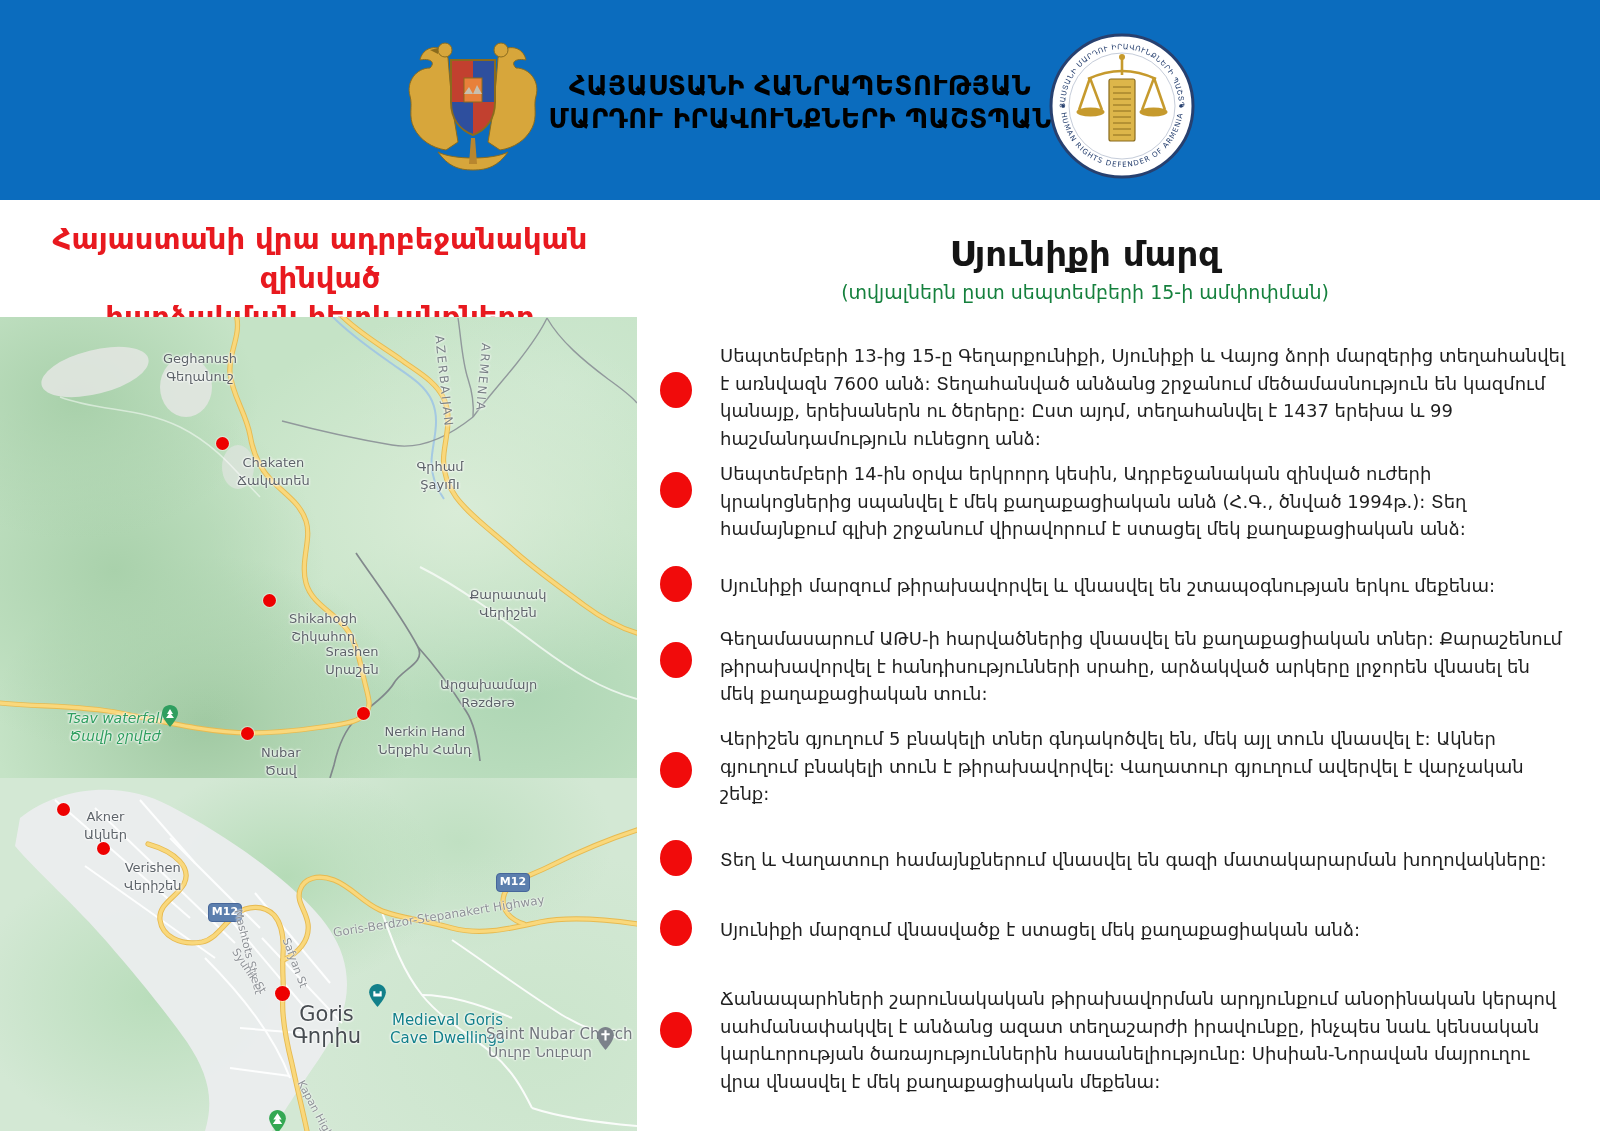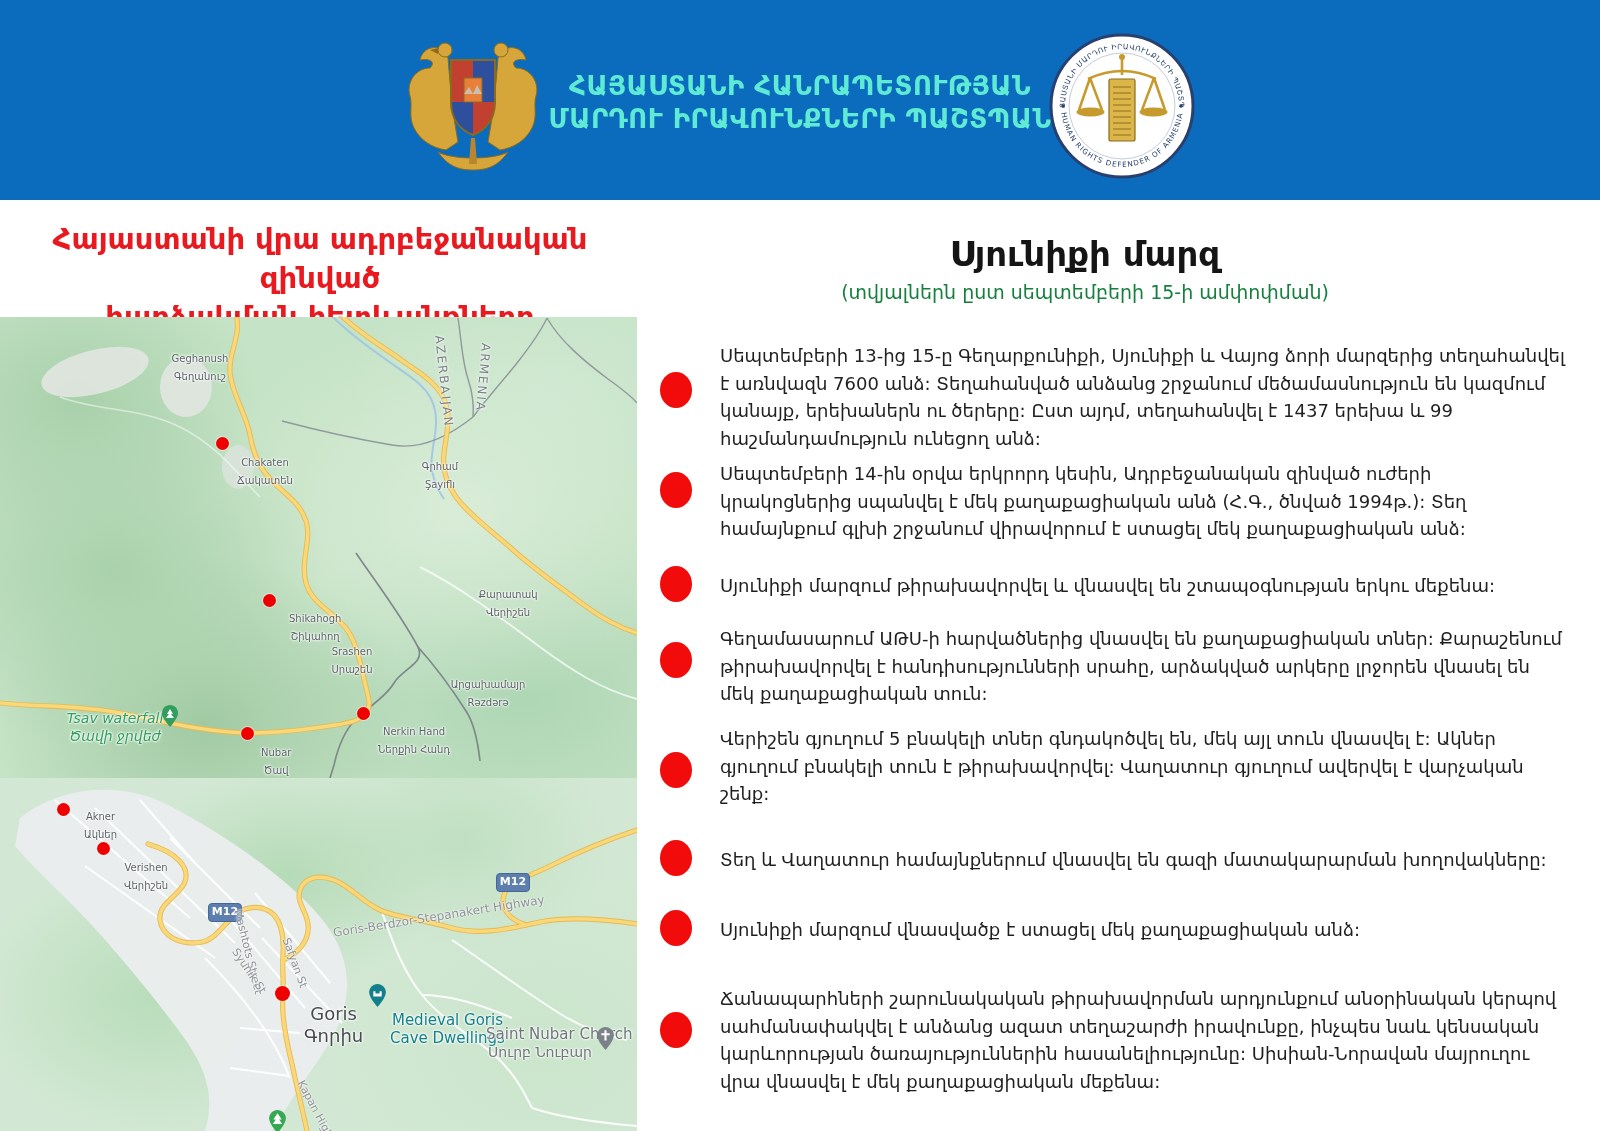--- a/index.html
+++ b/index.html
@@ -3,21 +3,21 @@
 <meta charset="utf-8">
 <style>
   html,body{margin:0;padding:0;background:#ffffff;}
   #canvas{position:relative;width:1600px;height:1131px;background:#ffffff;overflow:hidden;
           font-family:"DejaVu Sans", sans-serif;}
   .abs{position:absolute;}
 
   
   #header{position:absolute;left:0;top:0;width:1600px;height:200px;background:#0b6cbe;}
   #header-title{position:absolute;left:545px;top:70px;width:510px;text-align:center;
-    color:#5eead4;font-weight:bold;font-size:26px;line-height:33px;letter-spacing:0.5px;}
+    color:#000000;font-weight:bold;font-size:26px;line-height:33px;letter-spacing:0.5px;}
 
   
   #left-heading{position:absolute;left:8px;top:220px;width:624px;text-align:center;
     color:#e8191f;font-weight:bold;font-size:29px;line-height:39px;}
 
   
   #right-title{position:absolute;left:800px;top:234px;width:570px;text-align:center;
     color:#151515;font-weight:bold;font-size:34px;}
   #right-subtitle{position:absolute;left:800px;top:281px;width:570px;text-align:center;
     color:#15803d;font-size:19px;}
@@ -36,21 +36,21 @@
       radial-gradient(ellipse 360px 260px at 82% 82%, #aed6b4 0%, rgba(174,214,180,0) 70%);}
   #map2{position:absolute;left:0;top:778px;width:637px;height:353px;overflow:hidden;
     background-color:#d3e8d4;
     background-image:
       radial-gradient(ellipse 220px 160px at 45% 28%, #b5dbb7 0%, rgba(181,219,183,0) 70%),
       radial-gradient(ellipse 260px 200px at 24% 62%, #b9ddbb 0%, rgba(185,221,187,0) 70%),
       radial-gradient(ellipse 320px 260px at 85% 75%, #cbe5cc 0%, rgba(203,229,204,0) 75%),
       radial-gradient(ellipse 220px 160px at 72% 18%, #c0e0c2 0%, rgba(192,224,194,0) 70%);}
   .mapsvg{position:absolute;left:0;top:0;}
 
-  .mlabel{position:absolute;color:#5d6369;font-size:10px;line-height:18px;text-align:center;
+  .mlabel{position:absolute;color:#5d6369;font-size:13px;line-height:18px;text-align:center;
     text-shadow:0 0 3px #fff,0 0 3px #fff,0 0 2px #fff;white-space:nowrap;}
   .mlabel .l2{display:block;}
   .mlabel-left{text-align:center;margin-top:25px;}
   .country{position:absolute;color:#7a8187;font-size:12px;letter-spacing:2px;font-weight:500;
     writing-mode:vertical-rl;text-shadow:0 0 3px #fff,0 0 3px #fff;}
   .reddot{position:absolute;width:13px;height:13px;border-radius:50%;background:#ee0000;box-shadow:0 0 0 1px rgba(255,255,255,.4);}
   .poi-green{color:#2f9e5f;font-style:italic;font-size:14px;}
   .poi-teal{color:#12808a;font-size:15px;font-weight:500;}
   .poi-gray{color:#71767c;font-size:15px;}
   .street{position:absolute;color:#8d9196;font-size:11px;white-space:nowrap;
@@ -286,21 +286,21 @@
       <span class="l2">Ակներ</span>
     </div>
 
     <span class="reddot" style="left:97px;top:64px"></span>
     <div class="mlabel mlabel-left" style="left:124px;top:56px">
       <span>Verishen</span>
       <span class="l2">Վերիշեն</span>
     </div>
 
     <span class="reddot" style="left:275px;top:208px;width:15px;height:15px"></span>
-    <div class="mlabel mlabel-left" style="left:304px;top:200px;font-size:18px;line-height:22px;color:#474c51">
+    <div class="mlabel mlabel-left" style="left:292px;top:200px;font-size:21px;line-height:22px;color:#474c51">
       <span>Goris</span>
       <span class="l2">Գորիս</span>
     </div>
 
     <div class="badge" style="left:208px;top:125px">M12</div>
     <div class="badge" style="left:496px;top:95px">M12</div>
 
     <div class="street" style="left:244px;top:130px;transform:rotate(76deg);transform-origin:0 0">Mashtots Street</div>
     <div class="street" style="left:240px;top:168px;transform:rotate(56deg);transform-origin:0 0">Syunik St</div>
     <div class="street" style="left:292px;top:158px;transform:rotate(70deg);transform-origin:0 0">Safyan St</div>

